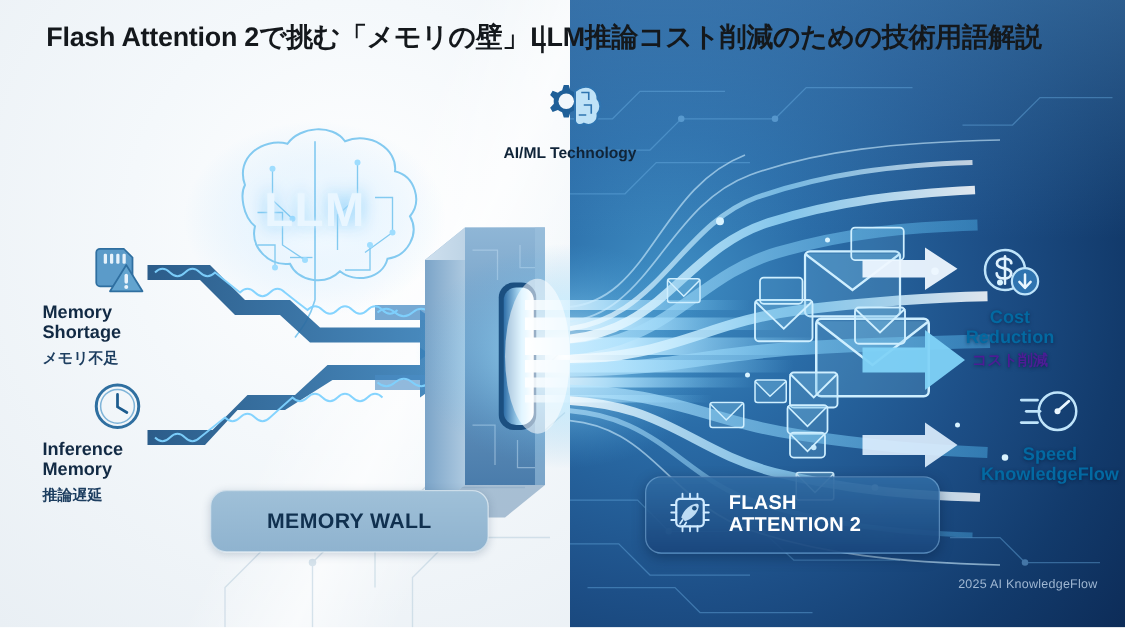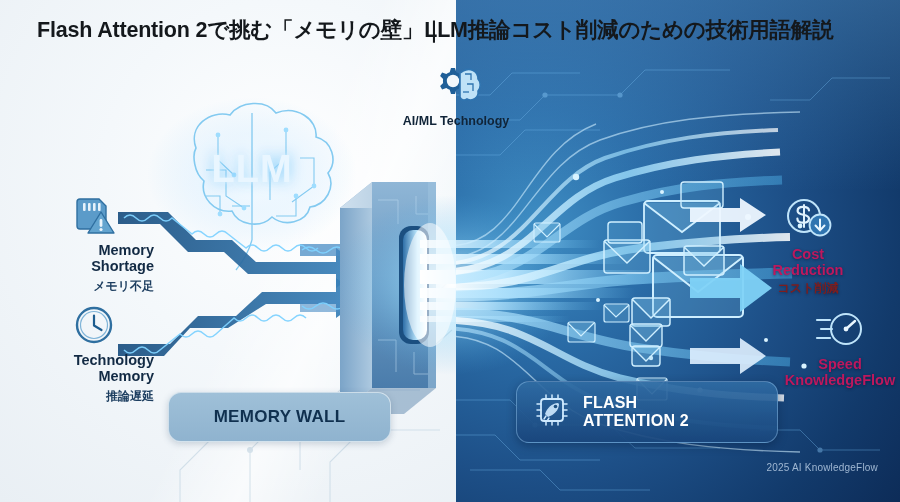--- a/index.html
+++ b/index.html
@@ -36,38 +36,38 @@
     display:flex;align-items:center;z-index:40;
   }
   .title-text{
     margin-left:37px;
     font-size:21.5px;font-weight:bold;color:#14181c;letter-spacing:-.2px;
     white-space:nowrap;line-height:1;
   }
   .title-sep{display:inline-block;width:1px;}
 
   
-  .left-item{position:absolute;width:120px;text-align:right;z-index:25;}
+  .left-item{position:absolute;width:120px;text-align:left;z-index:25;}
   .left-item .ico{height:46px;display:flex;align-items:center;justify-content:center;}
   .left-item .en{
     font-size:14.5px;font-weight:bold;color:#122a44;line-height:1.12;margin-top:4px;
   }
   .left-item .jp{font-size:12px;font-weight:bold;color:#1d3e60;margin-top:4px;}
   #item-memory{left:34px;top:192px;}
   #item-latency{left:34px;top:302px;}
 
   
   .right-item{position:absolute;width:120px;text-align:center;z-index:25;}
   .right-item .ico{height:46px;display:flex;align-items:center;justify-content:center;}
   .right-item .en{
-    font-size:14.5px;font-weight:bold;color:#be185d;line-height:1.12;margin-top:4px;
+    font-size:14.5px;font-weight:bold;color:#0369a1;line-height:1.12;margin-top:4px;
     text-shadow:0 1px 3px rgba(0,20,50,.55);
   }
   .right-item .jp{
-    font-size:12px;font-weight:bold;color:#7f1d1d;margin-top:2px;
+    font-size:12px;font-weight:bold;color:#4c1d95;margin-top:2px;
     text-shadow:0 1px 3px rgba(0,20,50,.55);
   }
   #item-cost{left:748px;top:196px;}
   #item-speed{left:780px;top:306px;}
 
   
   #aiml{position:absolute;left:383px;top:64px;width:146px;text-align:center;z-index:30;}
   #aiml .lbl{font-size:12.5px;font-weight:bold;color:#102438;margin-top:2px;}
 
   
@@ -78,21 +78,21 @@
     left:168px;top:392px;width:221px;height:48px;
     background:linear-gradient(180deg,#9fc0d8 0%,#8fb3cf 100%);
     border:1px solid rgba(255,255,255,.55);
     box-shadow:0 2px 7px rgba(40,70,100,.22);
     justify-content:center;
   }
   #badge-wall .txt{
     font-size:17px;font-weight:bold;color:#10304f;letter-spacing:.3px;text-align:center;
   }
   #badge-fa{
-    left:516px;top:381px;width:262px;height:62px;
+    left:516px;top:381px;width:236px;height:62px;
     background:linear-gradient(180deg,rgba(47,107,163,.92) 0%,rgba(25,70,124,.94) 100%);
     border:1px solid rgba(150,200,240,.45);
     box-shadow:0 3px 10px rgba(0,20,50,.35);
     padding-left:16px;box-sizing:border-box;gap:12px;
   }
   #badge-fa .txt{
     font-size:16px;font-weight:bold;color:#ffffff;line-height:1.12;letter-spacing:.2px;
   }
 
   
@@ -403,21 +403,21 @@
 
   <div class="left-item" id="item-latency">
     <div class="ico">
       <svg width="42" height="42" viewBox="0 0 42 42">
         <circle cx="21" cy="21" r="17" fill="none" stroke="#2f6fa0" stroke-width="2.4"></circle>
         <circle cx="21" cy="21" r="13.5" fill="none" stroke="#7fb4d8" stroke-width="1.2"></circle>
         <path d="M21 11.5 L21 21.5 L28.5 26" fill="none" stroke="#1d5c8e" stroke-width="2.2" stroke-linecap="round" stroke-linejoin="round"></path>
       </svg>
     </div>
     <div class="en">
-      <span>Technology</span><br>
+      <span>Inference</span><br>
       <span>Memory</span>
     </div>
     <div class="jp">推論遅延</div>
   </div>
 
   <div class="right-item" id="item-cost">
     <div class="ico">
       <svg width="50" height="44" viewBox="0 0 50 44">
         <circle cx="21" cy="19" r="16" fill="none" stroke="#bfe4fa" stroke-width="2"></circle>
         <path d="M21 8 L21 30" stroke="#dff1fd" stroke-width="2" stroke-linecap="round"></path>

